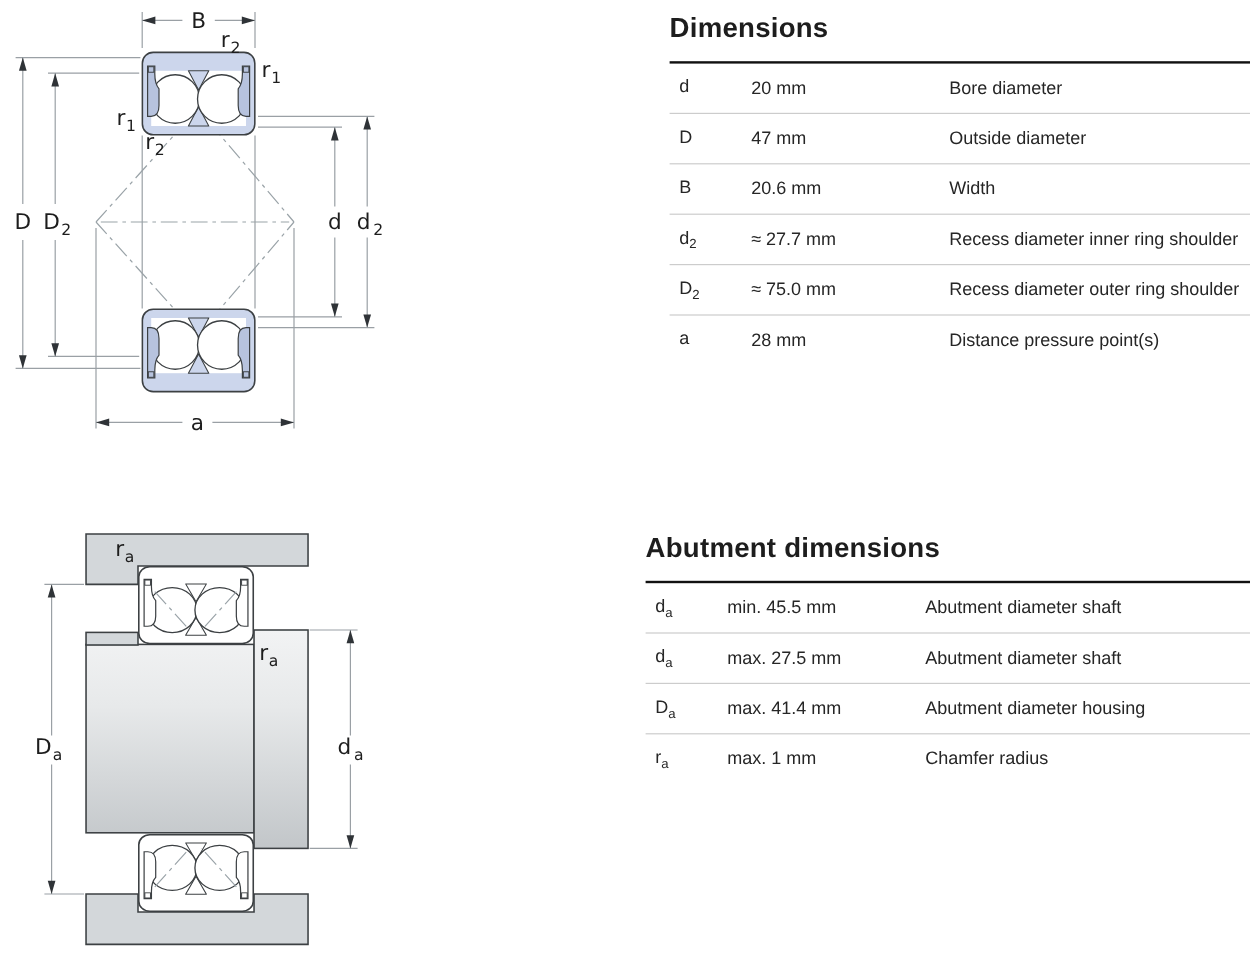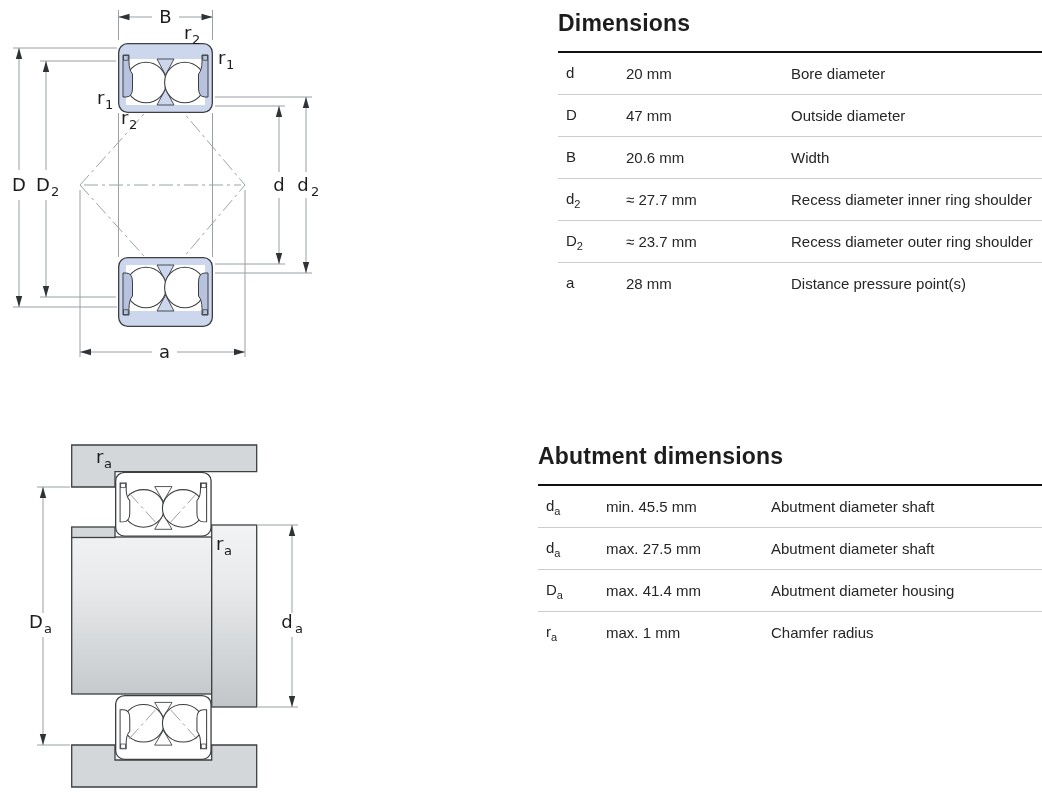--- a/index.html
+++ b/index.html
@@ -189,21 +189,21 @@
       <span>20.6 mm</span>
       <span>Width</span>
     </div>
     <div class="spec-row">
       <span><span>d</span><sub>2</sub></span>
       <span>≈ 27.7 mm</span>
       <span>Recess diameter inner ring shoulder</span>
     </div>
     <div class="spec-row">
       <span><span>D</span><sub>2</sub></span>
-      <span>≈ 23.7 mm</span>
+      <span>≈ 75.0 mm</span>
       <span>Recess diameter outer ring shoulder</span>
     </div>
     <div class="spec-row">
       <span><span>a</span><sub></sub></span>
       <span>28 mm</span>
       <span>Distance pressure point(s)</span>
     </div>
   </div>
 </section>
 

